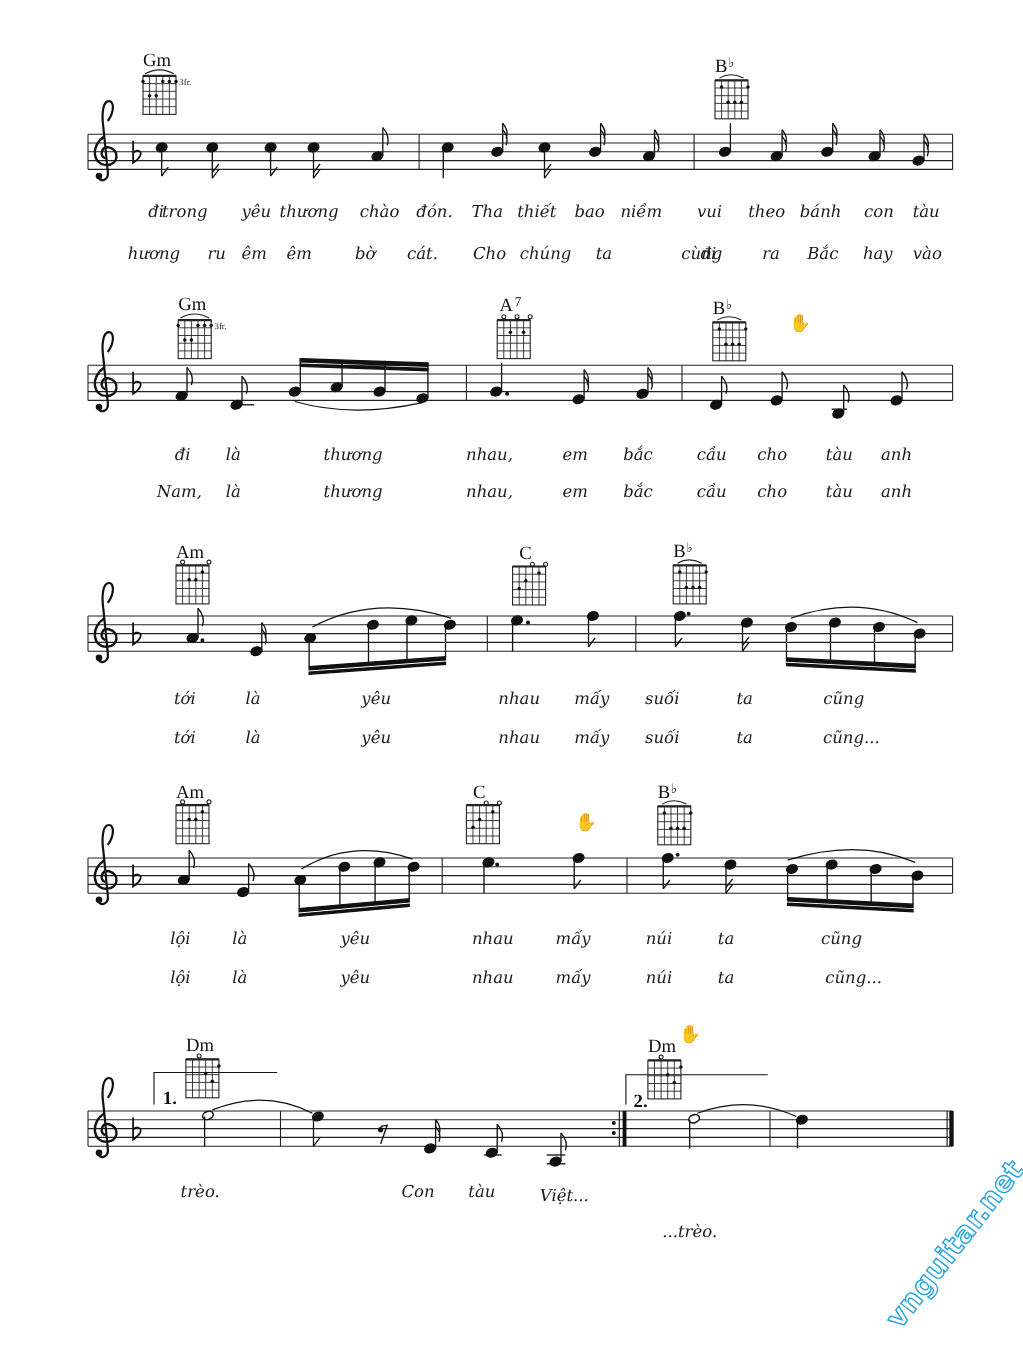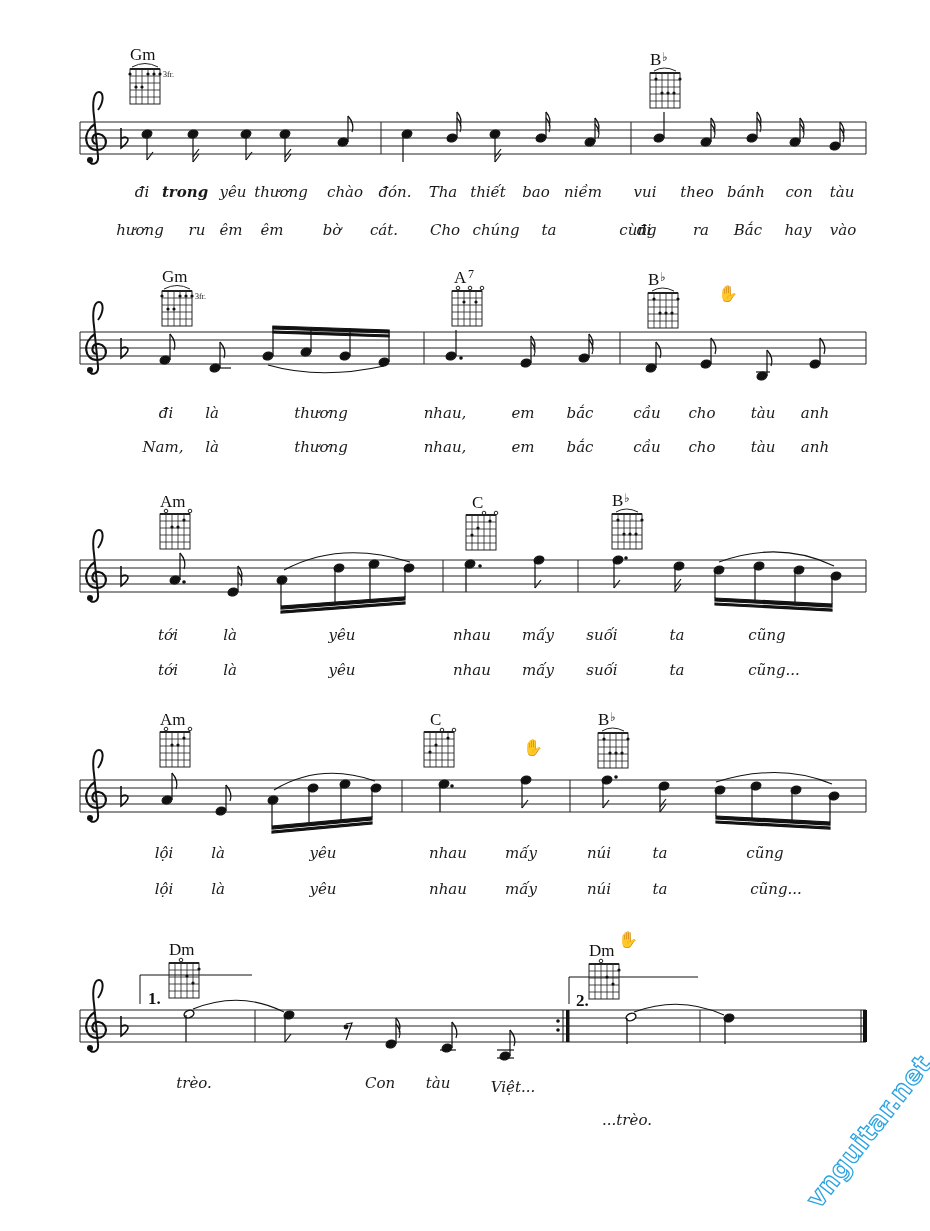--- a/index.html
+++ b/index.html
@@ -473,21 +473,21 @@
         <line x1="627" y1="1018" x2="627" y2="1044"></line>
       <path d="M634 1012 Q 680 995 724 1015" fill="none" stroke-width="1.1"></path>
       <ellipse cx="729" cy="1018" rx="5" ry="3.8" transform="rotate(-20 729 1018)"></ellipse>
         <line x1="725" y1="1018" x2="725" y2="1044"></line>
     </g>
   </g>
 </svg>
 
 <div id="lyrics-layer">
     <span class="lyric" style="left: 142px; top: 183px;">đi</span>
-    <span class="lyric" style="left: 185px; top: 183px; font-weight: bold;">trong</span>
+    <span class="lyric" style="left: 168px; top: 183px;">trong</span>
     <span class="lyric" style="left: 233px; top: 183px;">yêu</span>
     <span class="lyric" style="left: 281px; top: 183px;">thương</span>
     <span class="lyric" style="left: 345px; top: 183px;">chào</span>
     <span class="lyric" style="left: 395px; top: 183px;">đón.</span>
     <span class="lyric" style="left: 443px; top: 183px;">Tha</span>
     <span class="lyric" style="left: 488px; top: 183px;">thiết</span>
     <span class="lyric" style="left: 536px; top: 183px;">bao</span>
     <span class="lyric" style="left: 583px; top: 183px;">niềm</span>
     <span class="lyric" style="left: 645px; top: 183px;">vui</span>
     <span class="lyric" style="left: 697px; top: 183px;">theo</span>
@@ -554,21 +554,21 @@
     <span class="lyric" style="left: 660px; top: 844px;">ta</span>
     <span class="lyric" style="left: 765px; top: 844px;">cũng</span>
     <span class="lyric" style="left: 164px; top: 880px;">lội</span>
     <span class="lyric" style="left: 218px; top: 880px;">là</span>
     <span class="lyric" style="left: 323px; top: 880px;">yêu</span>
     <span class="lyric" style="left: 448px; top: 880px;">nhau</span>
     <span class="lyric" style="left: 521px; top: 880px;">mấy</span>
     <span class="lyric" style="left: 599px; top: 880px;">núi</span>
     <span class="lyric" style="left: 660px; top: 880px;">ta</span>
     <span class="lyric" style="left: 776px; top: 880px;">cũng...</span>
-    <span class="lyric" style="left: 194px; top: 1074px;">trèo.</span>
+    <span class="lyric" style="left: 182px; top: 1074px;">trèo.</span>
     <span class="lyric" style="left: 380px; top: 1074px;">Con</span>
     <span class="lyric" style="left: 438px; top: 1074px;">tàu</span>
     <span class="lyric" style="left: 513px; top: 1078px;">Việt...</span>
     <span class="lyric" style="left: 627px; top: 1111px;">...trèo.</span>
   </div>
 
 <span class="cursor" style="left:718px;top:284px;">✋</span>
 <span class="cursor" style="left:523px;top:738px;">✋</span>
 <span class="cursor" style="left:618px;top:930px;">✋</span>
 

